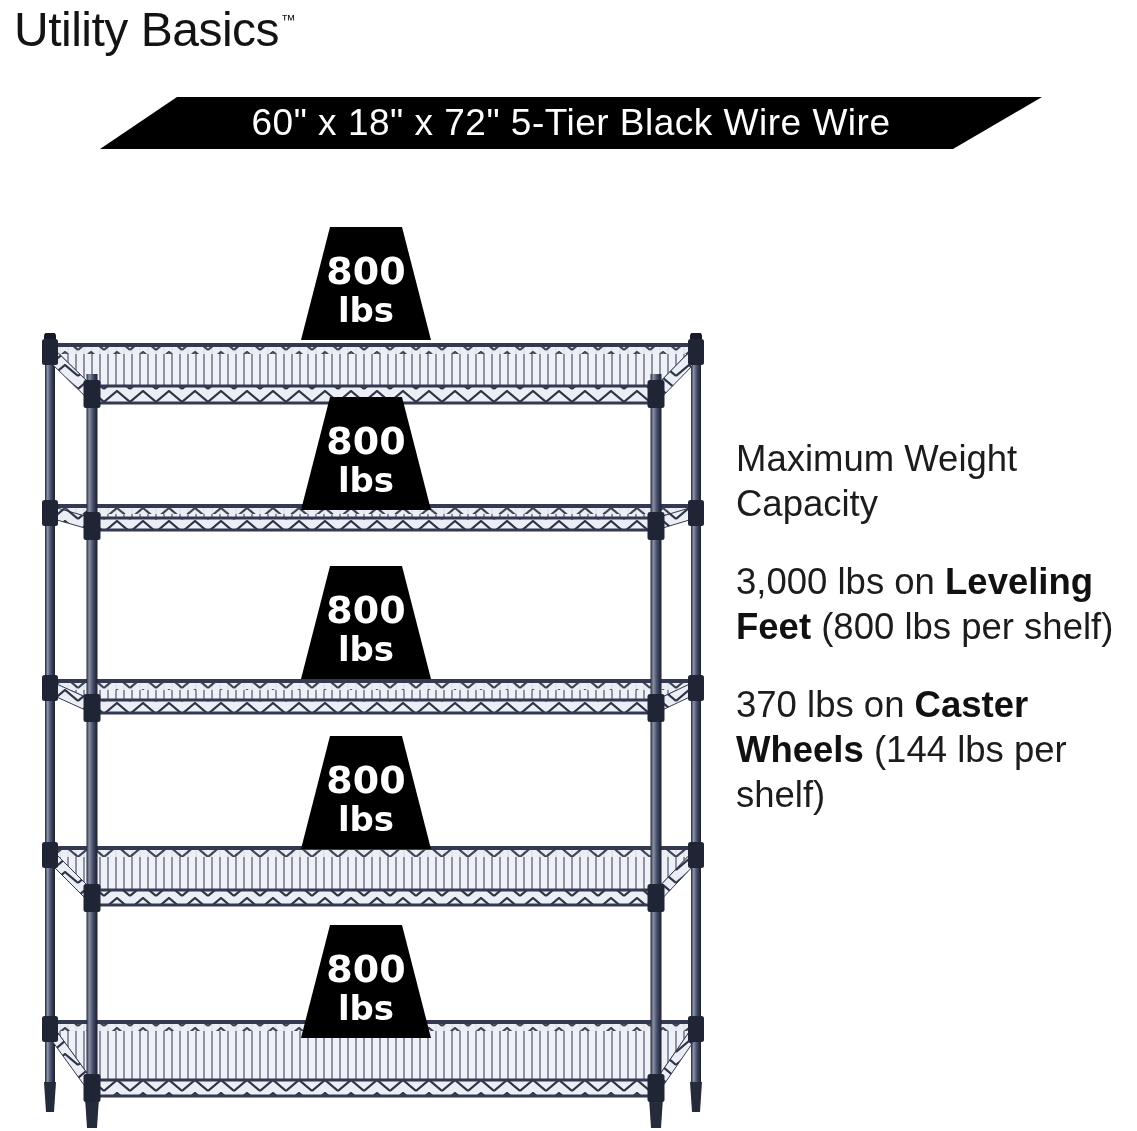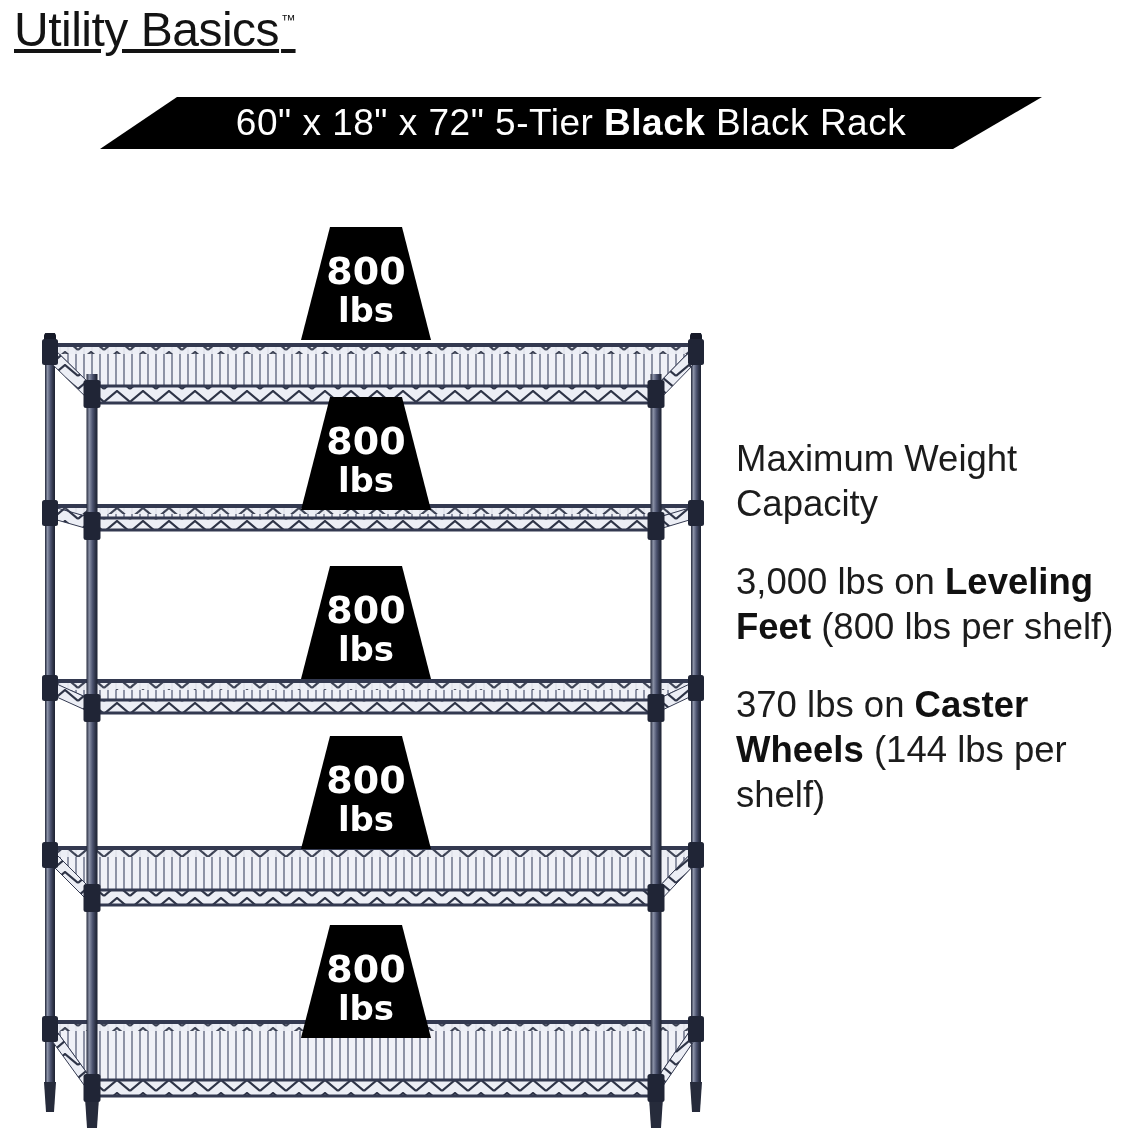--- a/index.html
+++ b/index.html
@@ -7,53 +7,52 @@
     width:1137px;height:1131px;background:#ffffff;position:relative;
     font-family:"Liberation Sans", sans-serif;overflow:hidden;
   }
   .stage{position:absolute;inset:0;}
 
   
   .logo{
     position:absolute;left:14px;top:2px;
     font-size:48px;color:#131313;letter-spacing:-0.5px;font-weight:400;
     font-family:"Liberation Sans", sans-serif;
-    text-decoration:underline;
   }
   .logo sup{font-size:15px;position:relative;top:-4px;left:2px;font-weight:400;}
 
   
   .banner{
     position:absolute;left:100px;top:97px;width:942px;height:52px;
     background:#000000;color:#ffffff;
     clip-path:polygon(77px 0px, 942px 0px, 853px 52px, 0px 52px);
     font-size:37px;line-height:52px;text-align:center;letter-spacing:0.5px;
     white-space:nowrap;
   }
-  .banner strong{font-weight:700;}
+  .banner strong{font-weight:400;}
 
   
   .info{
     position:absolute;left:736px;top:436px;width:404px;
     font-size:36.5px;line-height:45px;color:#1c1c1c;
   }
   .info p{margin:0 0 33px 0;}
   .info strong{font-weight:700;color:#111111;}
 
   svg text{font-family:"DejaVu Sans", sans-serif;}
   .rack-svg{position:absolute;left:0;top:0;}
 </style>
 </head>
 <body>
 
 <div class="stage">
 
   <div class="logo"><span>Utility Basics</span><sup>™</sup></div>
 
-  <div class="banner"><span>60" x 18" x 72" 5-Tier </span><strong>Black</strong><span> Black Rack</span></div>
+  <div class="banner"><span>60" x 18" x 72" 5-Tier </span><strong>Black</strong><span> Wire Wire</span></div>
 
   <svg class="rack-svg" width="1137" height="1131" viewBox="0 0 1137 1131">
     <defs>
       <linearGradient id="pg" x1="0" y1="0" x2="1" y2="0">
         <stop offset="0" stop-color="#23283a"></stop>
         <stop offset="0.25" stop-color="#8a91a6"></stop>
         <stop offset="0.55" stop-color="#4d5470"></stop>
         <stop offset="0.8" stop-color="#2d3347"></stop>
         <stop offset="1" stop-color="#1d2232"></stop>
       </linearGradient>

